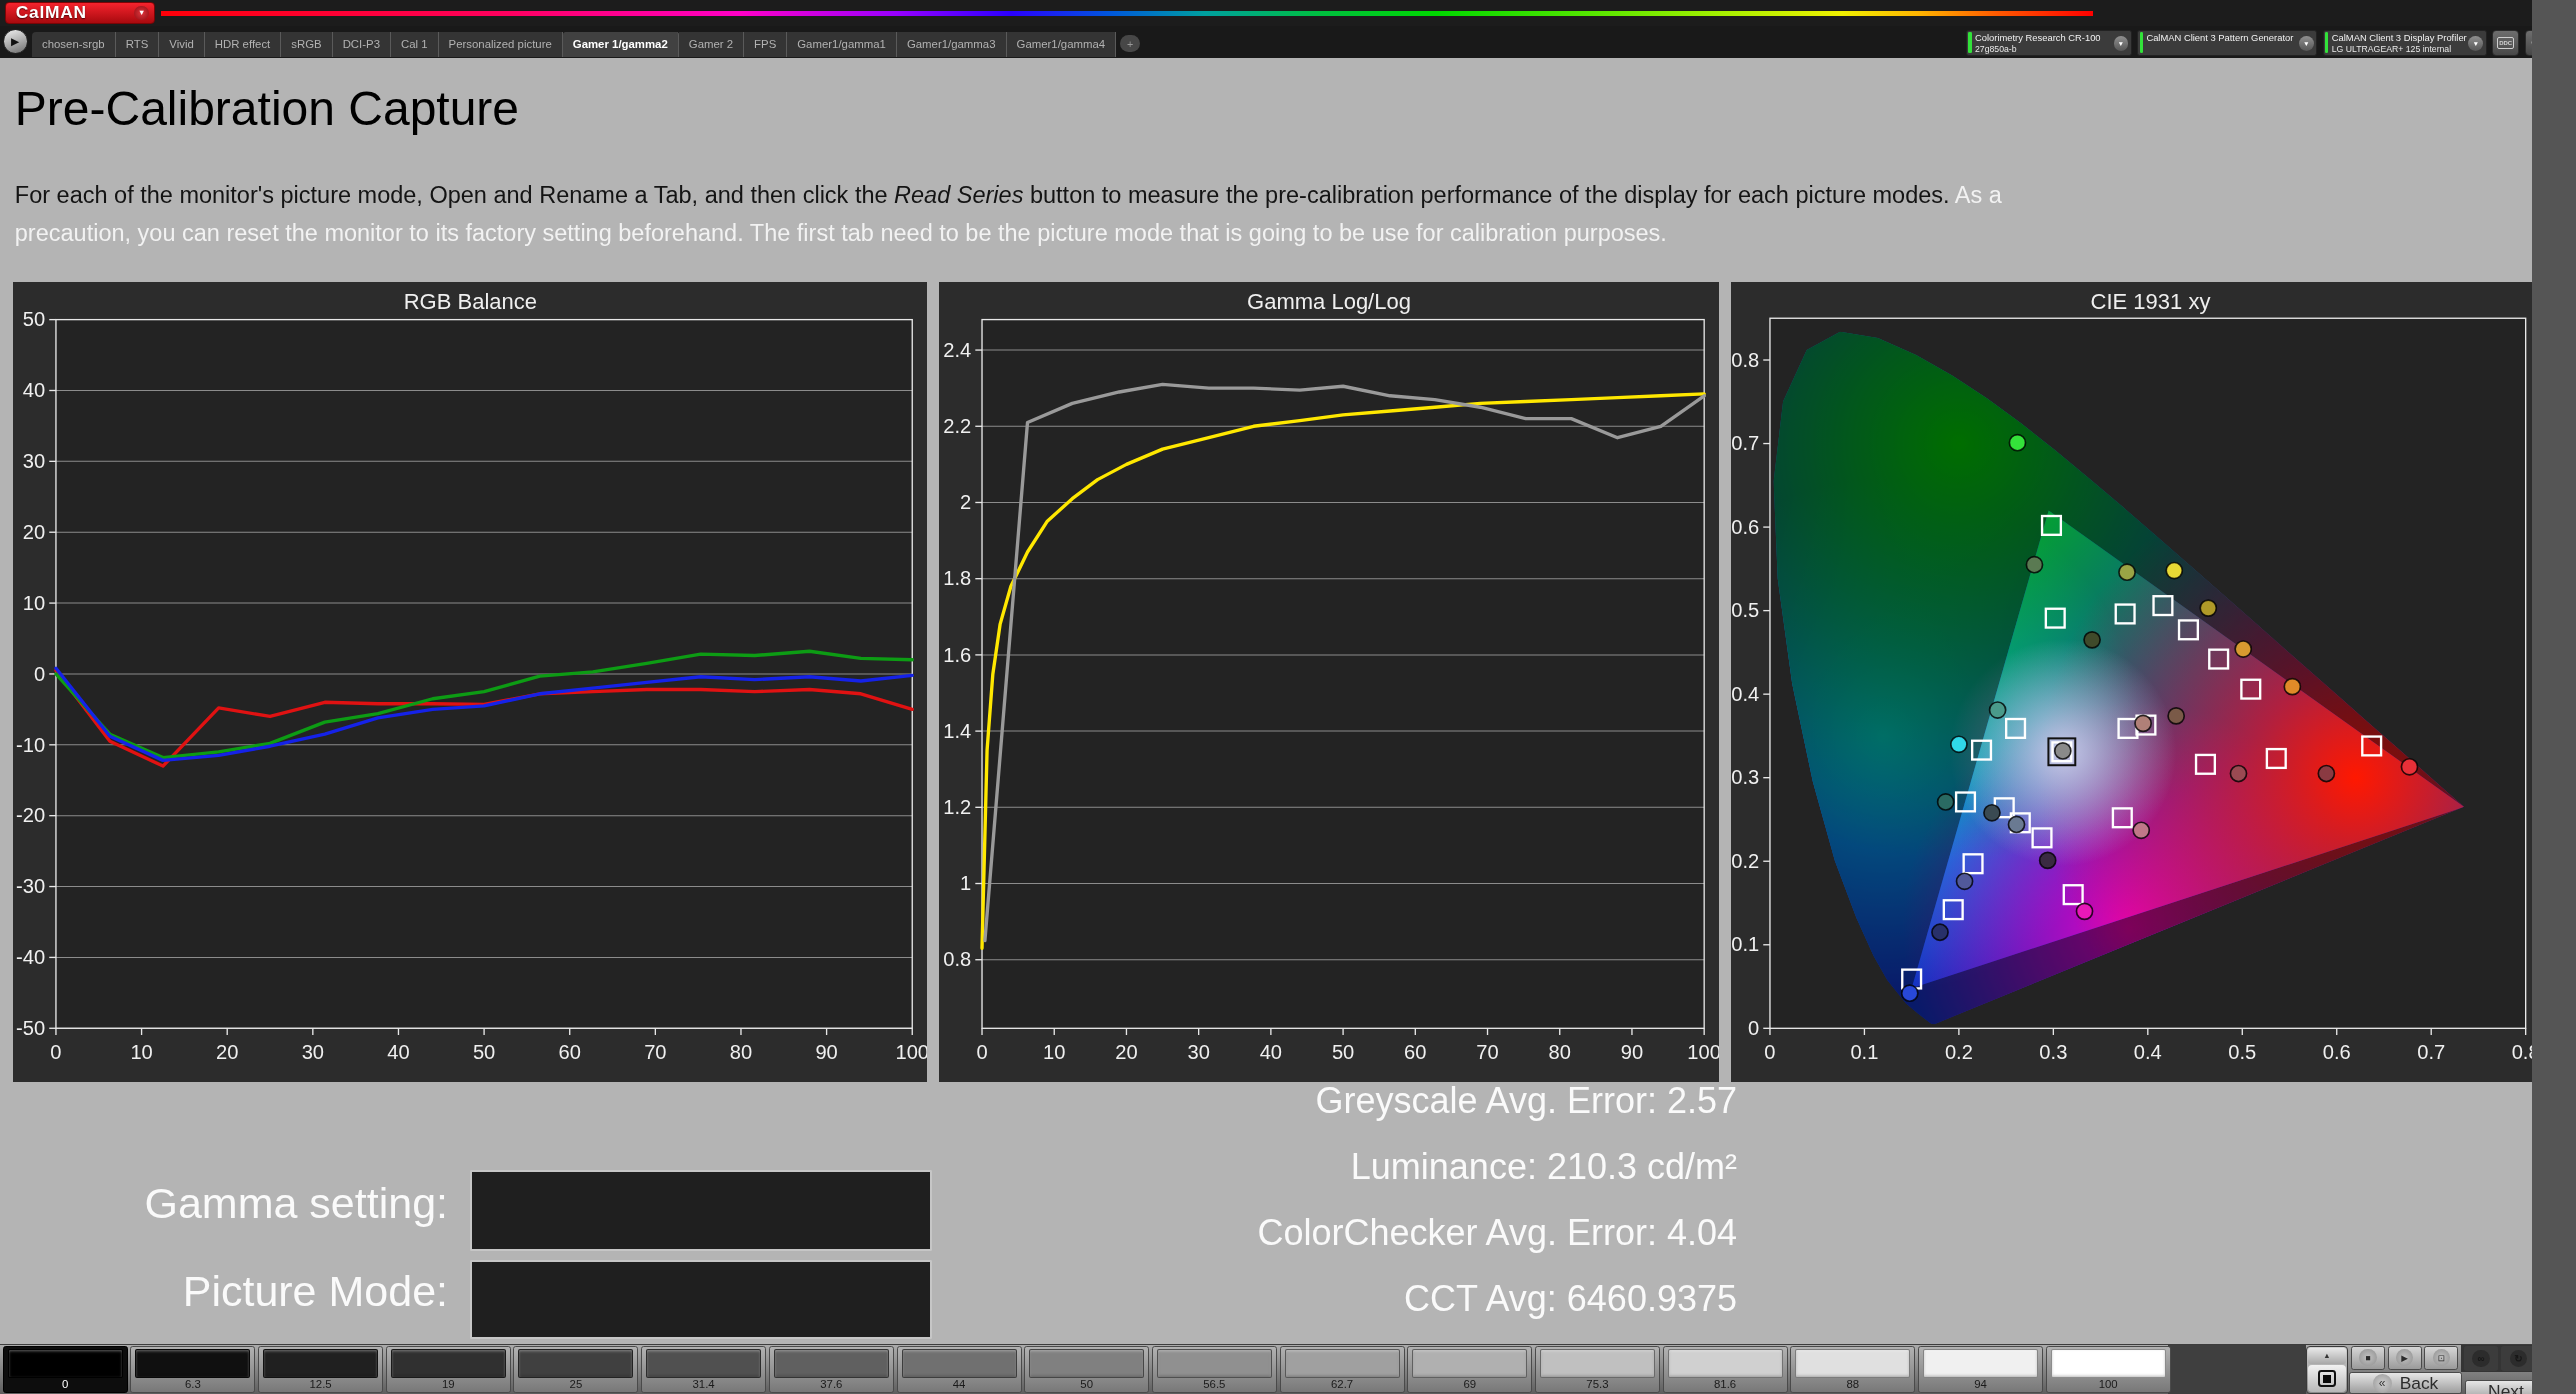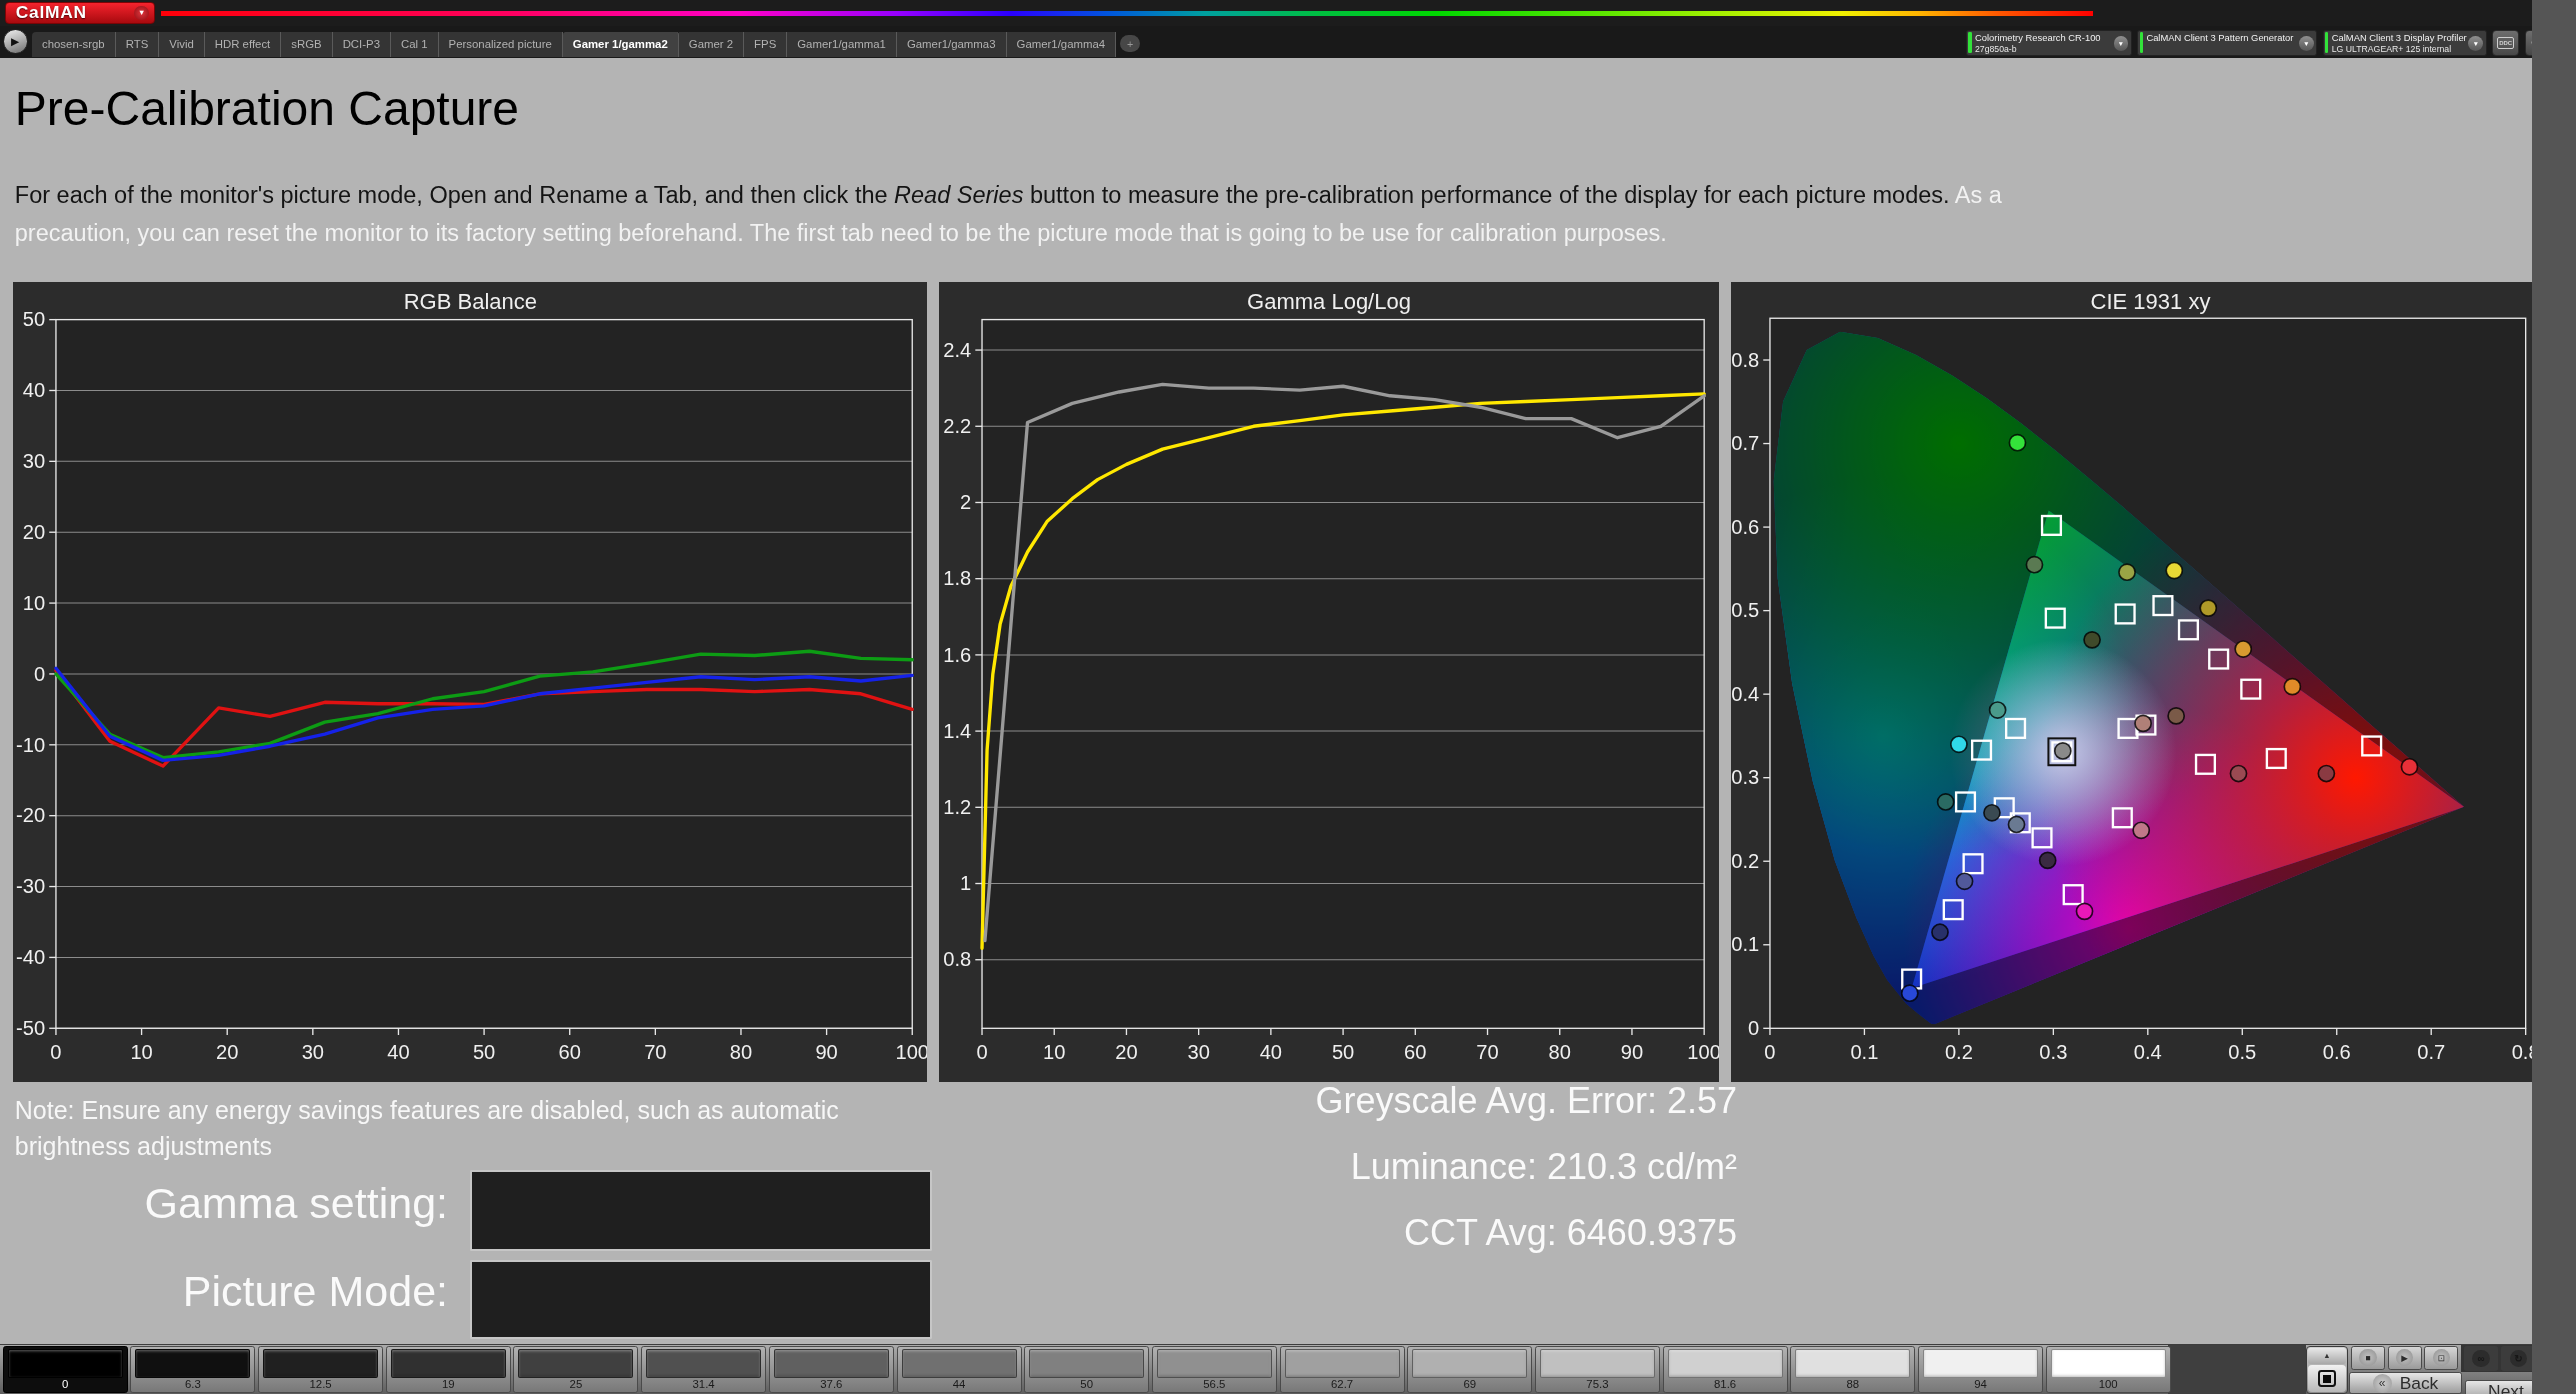--- a/index.html
+++ b/index.html
@@ -445,24 +445,24 @@
         <line x1="902.4999999999999" x2="902.4999999999999" y1="1112" y2="1122" stroke="#e8e8e8" stroke-width="2"></line>
         <text x="902.4999999999999" y="1158" fill="#f0f0f0" font-size="30" text-anchor="middle">0.6</text>
         <line x1="1043.25" x2="1043.25" y1="1112" y2="1122" stroke="#e8e8e8" stroke-width="2"></line>
         <text x="1043.25" y="1158" fill="#f0f0f0" font-size="30" text-anchor="middle">0.7</text>
         <line x1="1184" x2="1184" y1="1112" y2="1122" stroke="#e8e8e8" stroke-width="2"></line>
         <text x="1184" y="1158" fill="#f0f0f0" font-size="30" text-anchor="middle">0.8</text>
         <rect x="58" y="54" width="1126" height="1058" fill="none" stroke="#e8e8e8" stroke-width="2"></rect>
       </svg>
     </div>
 
-  <div class="note">Note: Ensure any energy savings features are disabled, such as automatic brightness adjustments</div>
   <div class="stats" id="stats">
       <div>Greyscale Avg. Error: 2.57</div>
       <div>Luminance: 210.3 cd/m²</div>
+      <div>ColorChecker Avg. Error: 4.04</div>
       <div>CCT Avg: 6460.9375</div>
     </div>
 
   <div class="field-label fl1">Gamma setting:</div>
   <div class="field-input fi1"></div>
   <div class="field-label fl2">Picture Mode:</div>
   <div class="field-input fi2"></div>
 
   <div class="bottombar">
     <div class="ctrl-gap"></div>

